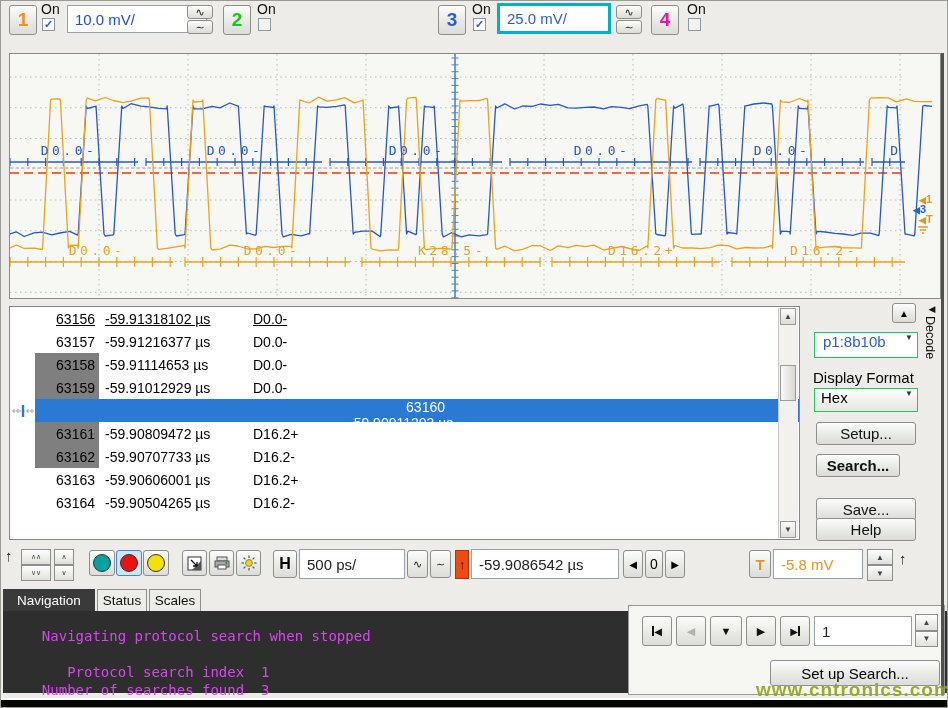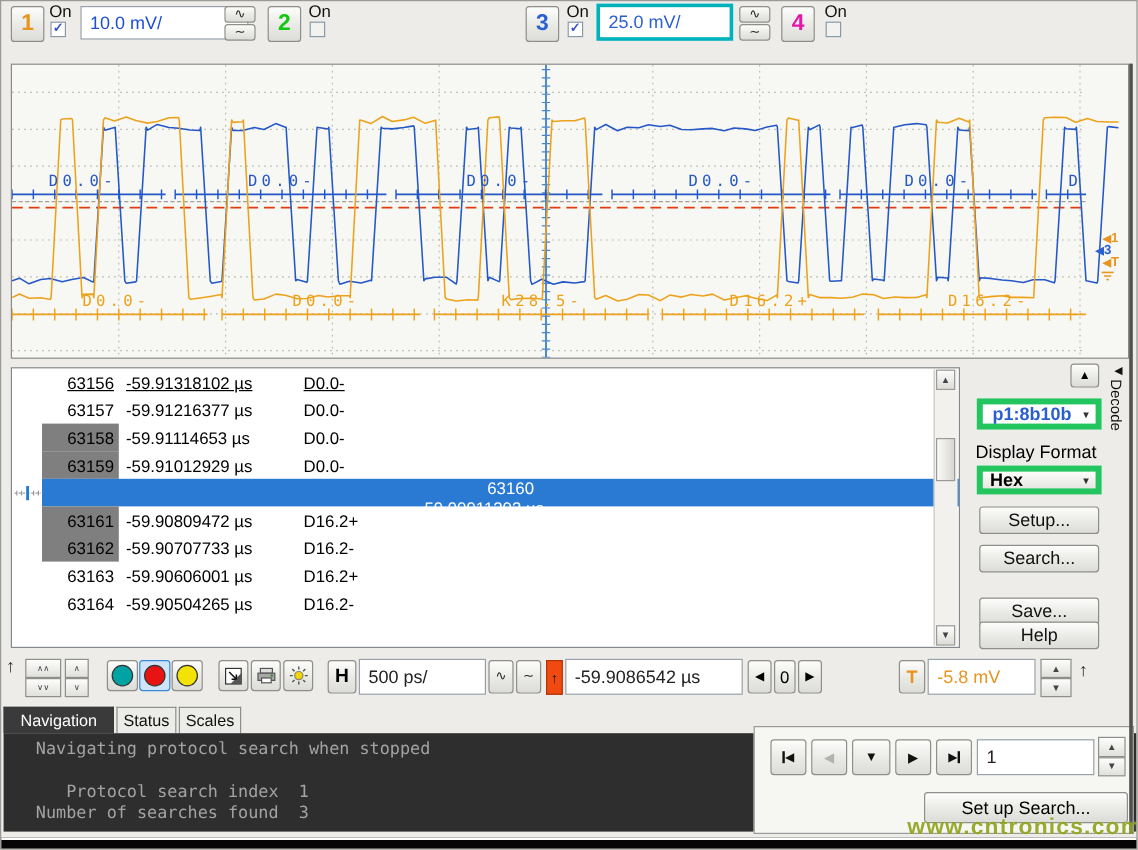--- a/index.html
+++ b/index.html
@@ -39,36 +39,36 @@
   .lrow .selmark{visibility:hidden;}
   .lrow.sel .selmark{visibility:visible;}
   
   .sbar{position:absolute;right:1px;top:1px;width:19px;height:230px;background:#f2f1ee;border-left:1px solid #c8c8c4;}
   .sbtn{position:absolute;left:1px;width:16px;height:17px;background:linear-gradient(#fcfcfb,#dddcd8);
         border:1px solid #9a9a96;font-size:8px;color:#444;display:flex;align-items:center;justify-content:center;box-sizing:border-box;}
   .sthumb{position:absolute;left:1px;top:57px;width:16px;height:36px;background:linear-gradient(90deg,#fafaf8,#d8d7d3);
         border:1px solid #9a9a96;box-sizing:border-box;}
   
   .plabel{font-size:15px;color:#000;}
-  .ddown{background:#fff;border:5px solid #22c55e;box-sizing:border-box;display:flex;align-items:center;font-size:15px;font-weight:bold;}
+  .ddown{background:#fff;border:1px solid #22c55e;box-sizing:border-box;display:flex;font-size:15px;}
   .ddown .caret{margin-left:auto;width:16px;text-align:center;font-size:8px;color:#333;}
   .sidebtn{font-size:15px;color:#111;}
   
   .tb-glyph{font-size:15px;color:#222;}
   .circbtn{width:26px;height:26px;}
   .circ{width:16px;height:16px;border-radius:50%;border:1px solid #333;}
   .vspin{display:flex;flex-direction:column;}
   .vbtn{width:100%;height:50%;background:linear-gradient(#fdfdfc,#e0e0dc);border:1px solid #8e8e8a;box-sizing:border-box;
         display:flex;align-items:center;justify-content:center;font-size:7px;color:#444;}
   
   .tab{position:absolute;top:588px;height:22px;display:flex;align-items:center;justify-content:center;
        font-size:13.5px;border:1px solid #8e8e8a;border-bottom:none;box-sizing:border-box;background:#ececе8;background:#ecece8;color:#111;}
   .tab.active{background:#3a3a3a;color:#fff;border-color:#3a3a3a;}
   #console{left:2px;top:610px;width:944px;height:82px;background:#2e2e2e;}
-  #console pre{margin:0;padding:4px 0 0 10px;font-family:"DejaVu Sans Mono",monospace;font-size:14px;line-height:18px;color:#a3a3a3;}
+  #console pre{margin:12px;padding:4px 0 0 10px;font-family:"DejaVu Sans Mono",monospace;font-size:14px;line-height:18px;color:#d946ef;}
   
   #navpanel{left:627px;top:604px;width:317px;height:90px;background:#f6f6f3;border:1px solid #999;box-sizing:border-box;}
   .navbtn{position:absolute;top:10px;width:30px;height:30px;font-size:11px;color:#111;}
   .navbtn .bar{width:2px;height:10px;background:#111;}
   .navbtn.gray{color:#b2b2ae;}
   #watermark{left:755px;top:678px;font-size:19px;font-weight:bold;color:#8fa31a;opacity:.9;z-index:60;
              text-shadow:0 0 2px rgba(255,255,255,.4);letter-spacing:1px;}
   #blackbar{left:0;top:697px;width:948px;height:11px;background:#060606;border-top:2px solid #fff;box-sizing:content-box;}
   #rightedge{left:940px;top:52px;width:3px;height:642px;background:#50504c;}
 </style>
@@ -474,21 +474,21 @@
   <div class="abs ddown" style="left:813px;top:331px;width:104px;height:26px;">
     <span style="color:#2a5fd0;padding-left:8px;">p1:8b10b</span>
     <span class="caret">▼</span>
   </div>
   <div class="abs plabel" style="left:812px;top:368px;">Display Format</div>
   <div class="abs ddown" style="left:813px;top:387px;width:104px;height:24px;background:linear-gradient(#fdfdfc,#e6e6e2);">
     <span style="padding-left:6px;">Hex</span>
     <span class="caret">▼</span>
   </div>
   <div class="abs btn sidebtn" style="left:815px;top:421px;width:100px;height:23px;">Setup...</div>
-  <div class="abs btn sidebtn" style="left:815px;top:453px;width:100px;height:23px;">Search...</div>
+  <div class="abs btn sidebtn" style="left:815px;top:453px;width:84px;height:23px;font-weight:bold;">Search...</div>
   <div class="abs btn sidebtn" style="left:815px;top:485px;width:100px;height:23px;margin-top:12px;">Save...</div>
   <div class="abs btn sidebtn" style="left:815px;top:517px;width:100px;height:23px;">Help</div>
 
   <div class="abs tb-glyph" style="left:4px;top:546px;">↑</div>
   <div class="abs vspin" style="left:20px;top:548px;width:30px;height:32px;">
     <div class="vbtn">∧∧</div>
     <div class="vbtn">∨∨</div>
   </div>
   <div class="abs vspin" style="left:53px;top:548px;width:20px;height:32px;">
     <div class="vbtn">∧</div>

